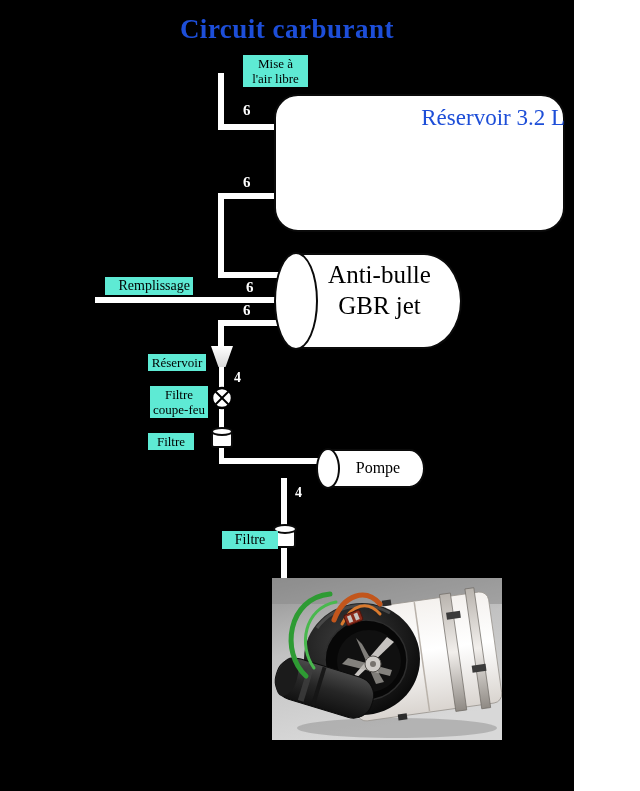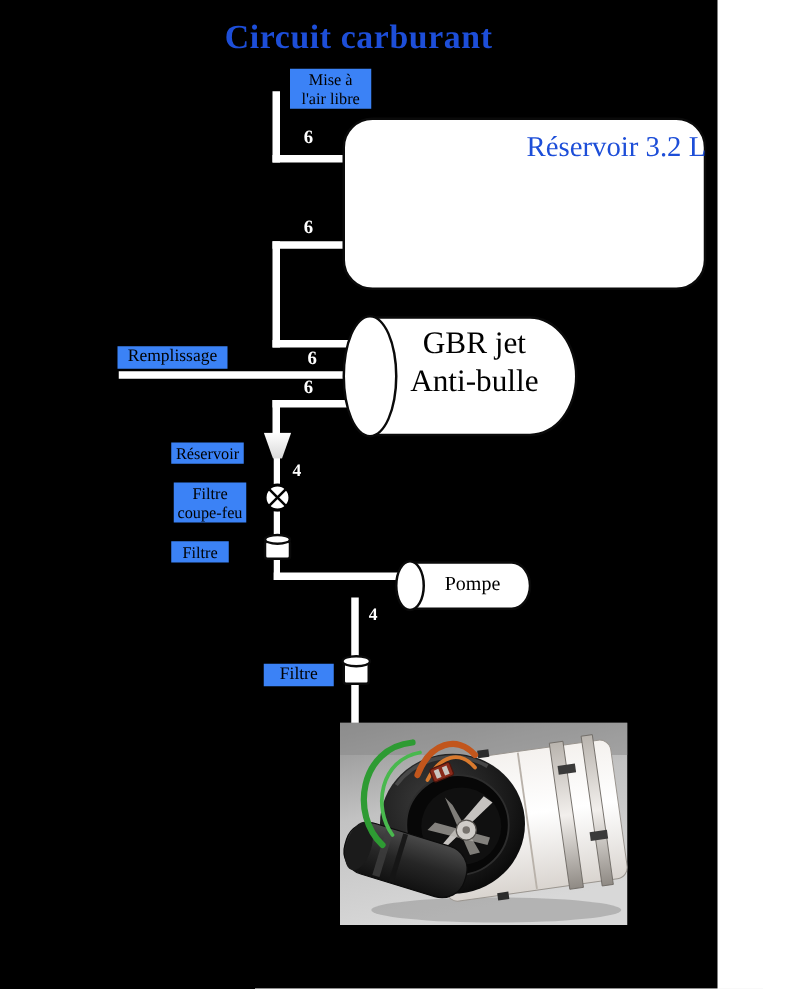--- a/index.html
+++ b/index.html
@@ -7,22 +7,22 @@
     position:relative;width:640px;height:791px;background:#ffffff;overflow:hidden;
     font-family:"Liberation Serif","DejaVu Serif",serif;
   }
   .board{position:absolute;left:0;top:0;width:574px;height:791px;background:#000000;}
   .abs{position:absolute;box-sizing:border-box;}
   
   .title-wrap{left:0;top:14px;width:574px;text-align:center;z-index:6;}
   .title{display:inline-block;color:#1d4ed8;font-weight:bold;font-size:27px;
          border-bottom:3px solid #000000;padding:0 6px 2px 6px;letter-spacing:.5px;}
   
-  .lbl{background:#3b82f6;color:#000000;text-align:center;z-index:5;line-height:15px;
-       font-size:13px;padding:1px 3px;}
+  .lbl{background:#5eead4;color:#000000;text-align:center;z-index:5;line-height:15px;
+       font-size:13px;padding:1px 3px;margin-left:11px;}
   .lbl div{white-space:nowrap;}
   
   .pipe{background:#ffffff;z-index:1;}
   
   .dia{color:#ffffff;font-weight:bold;font-size:15px;z-index:4;line-height:15px;}
   
   .reservoir{left:274px;top:94px;width:291px;height:138px;background:#ffffff;
              border:2px solid #0a0a0a;border-radius:24px;z-index:2;}
   .reservoir-text{left:274px;top:105px;width:291px;text-align:right;color:#1d4ed8;
                   font-size:23px;z-index:3;}
@@ -75,25 +75,25 @@
   <div class="abs reservoir-text">Réservoir 3.2 L</div>
 
   <span class="abs dia" style="left:243px;top:175px;">6</span>
   <div class="abs pipe" style="left:218px;top:193px;width:58px;height:6px;"></div>
   <div class="abs pipe" style="left:218px;top:193px;width:6px;height:85px;"></div>
   <div class="abs pipe" style="left:218px;top:272px;width:84px;height:6px;"></div>
 
   <div class="abs ab-body"></div>
   <div class="abs ab-cap"></div>
   <div class="abs ab-text">
+    <div>Anti-bulle</div>
     <div>GBR jet</div>
-    <div>Anti-bulle</div>
-  </div>
-
-  <div class="abs lbl" style="left:94px;top:277px;width:88px;font-size:14px;line-height:16px;">
+  </div>
+
+  <div class="abs lbl" style="left:94px;top:277px;width:88px;font-size:14px;line-height:16px;text-align:right;">
     <div>Remplissage</div>
   </div>
   <div class="abs pipe" style="left:95px;top:297px;width:191px;height:6px;"></div>
   <span class="abs dia" style="left:246px;top:280px;">6</span>
 
   <span class="abs dia" style="left:243px;top:303px;">6</span>
   <div class="abs pipe" style="left:218px;top:320px;width:68px;height:6px;"></div>
   <div class="abs pipe" style="left:218px;top:320px;width:6px;height:28px;"></div>
 
   <div class="abs funnel"></div>

